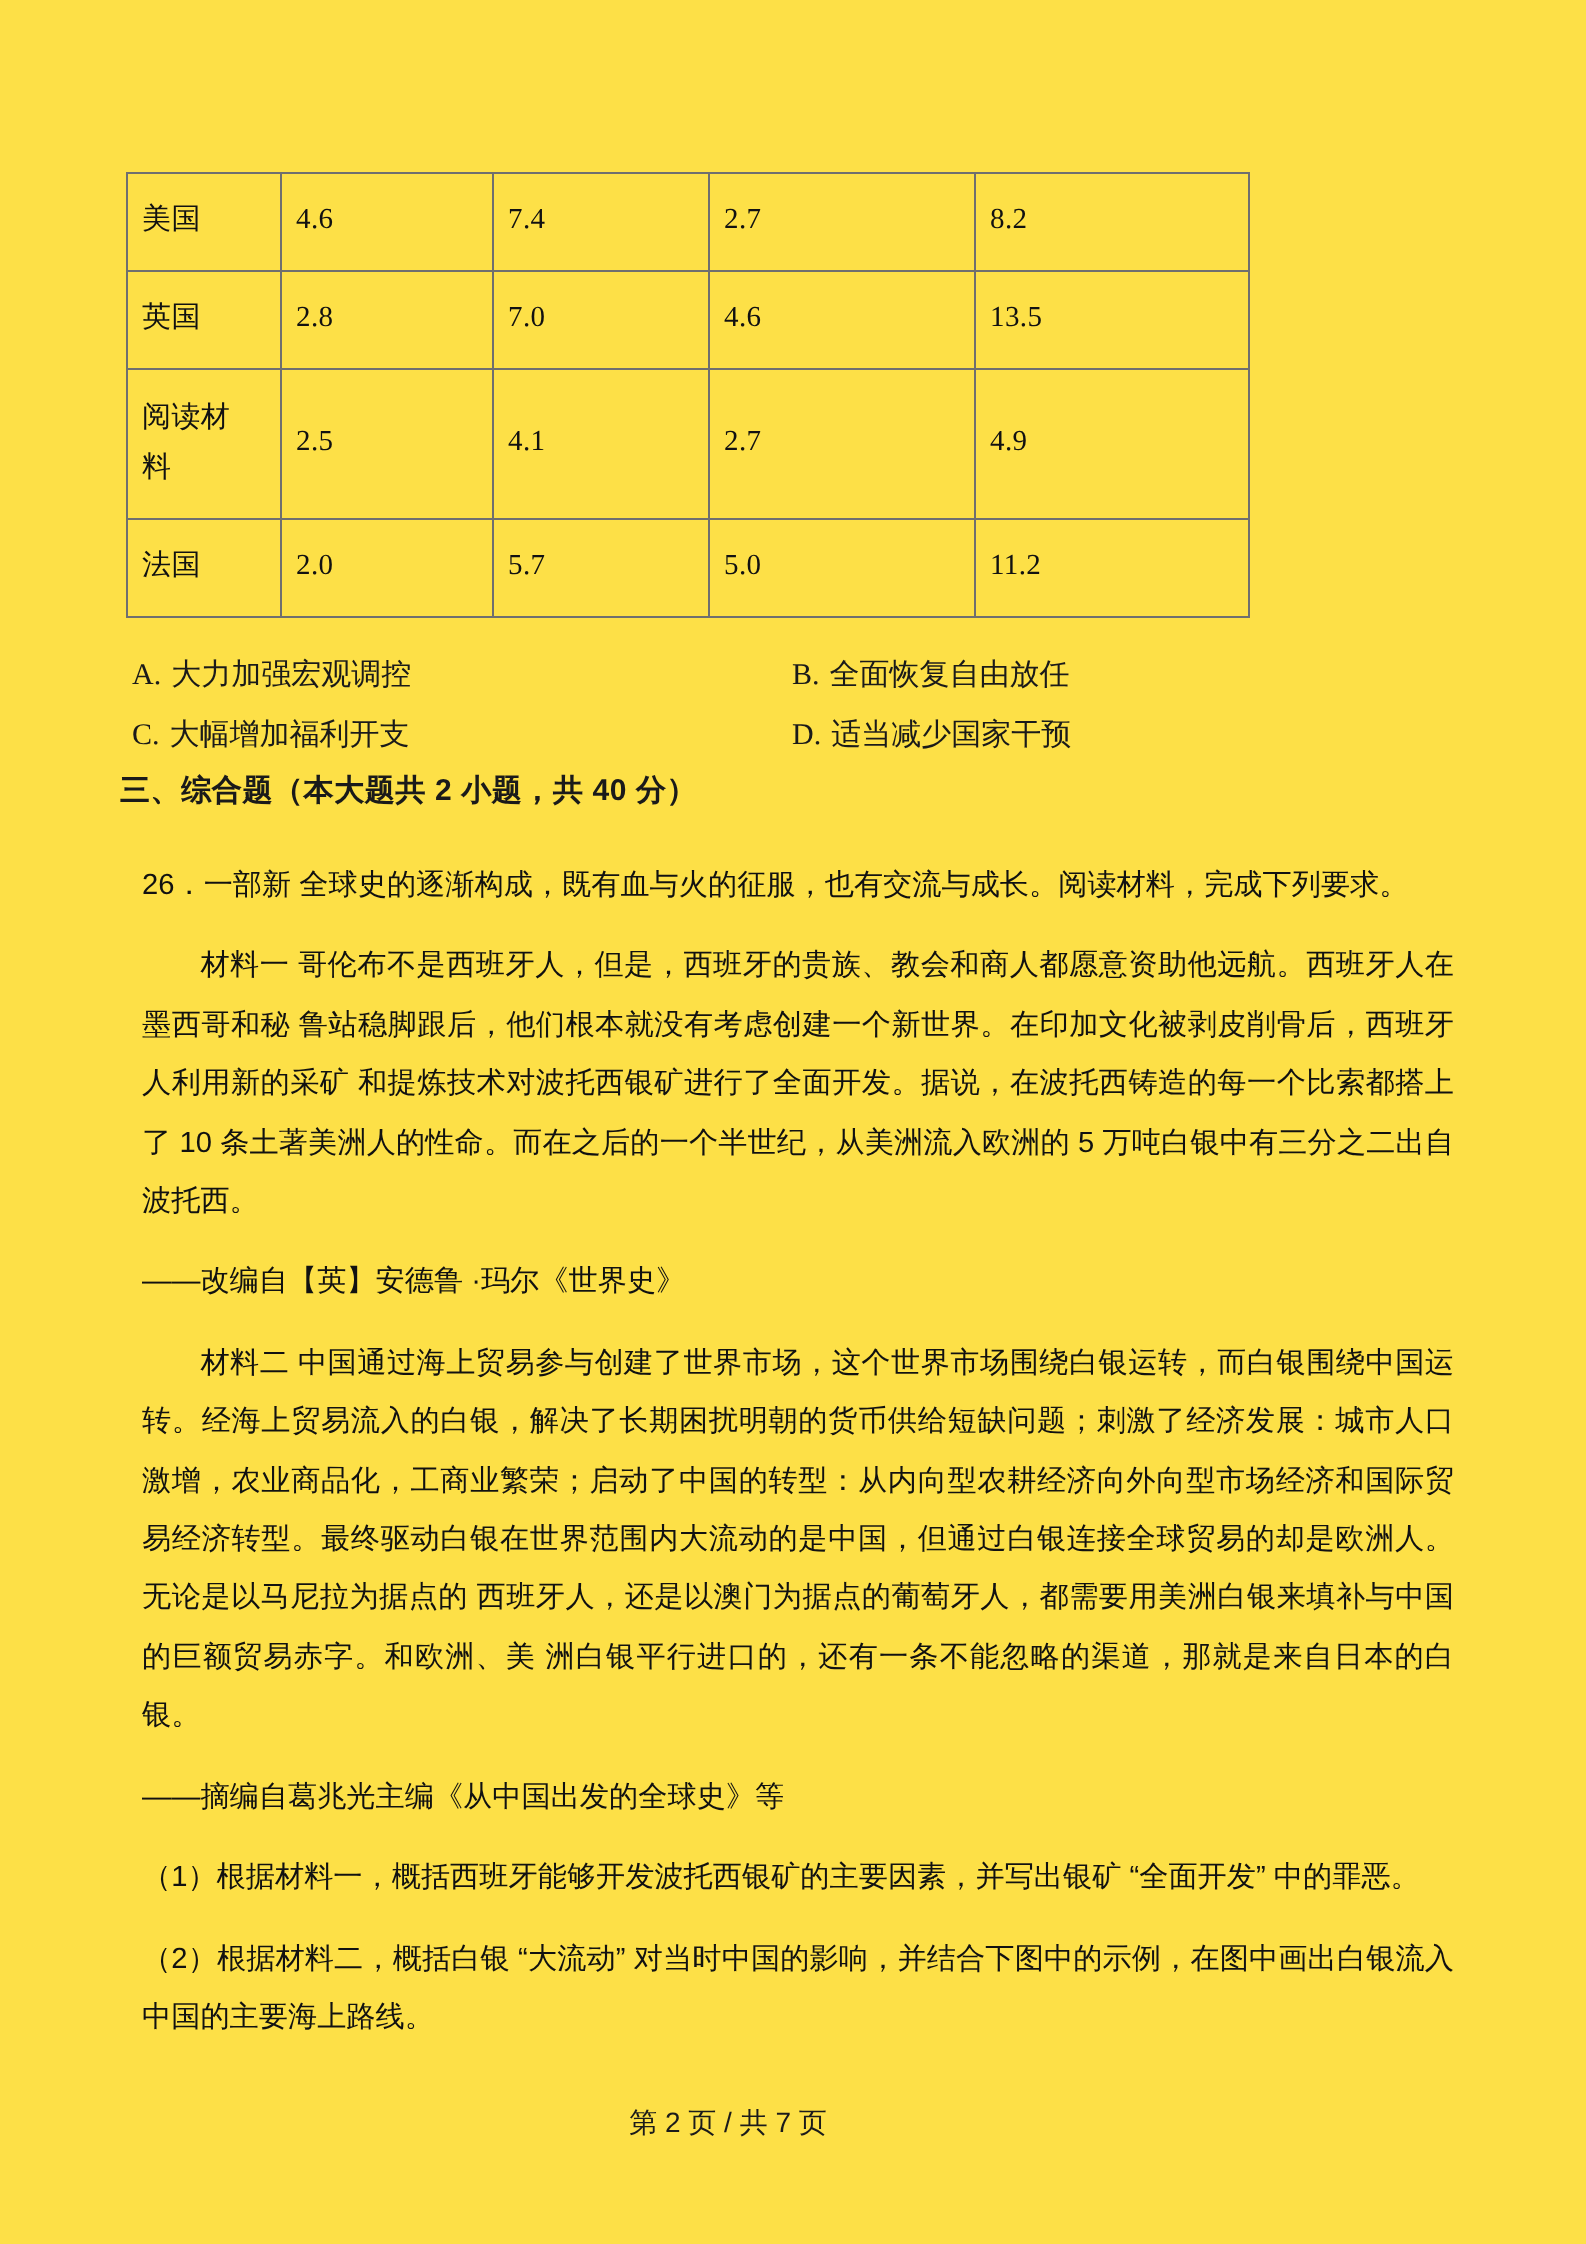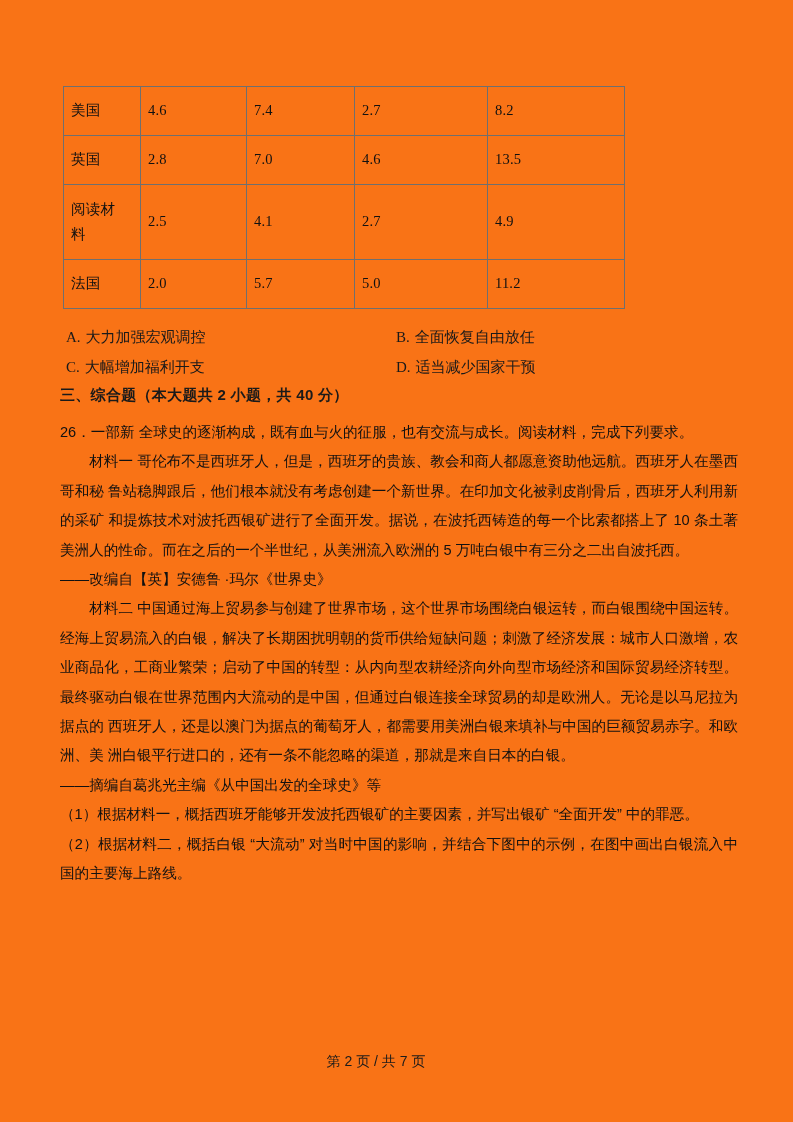--- a/index.html
+++ b/index.html
@@ -14,21 +14,21 @@
     position: relative;
     font-family: "Liberation Serif", "DejaVu Serif", serif;
     color: #1a1a1a;
     overflow: hidden;
   }
   .page {
     position: absolute;
     inset: 0;
     width: 793px;
     height: 1122px;
-    background: #f97316;
+    background: #fde047;
   }
 
   
   .data-table {
     position: absolute;
     left: 63px;
     top: 86px;
     width: 486px;
     border-collapse: collapse;
     table-layout: fixed;
@@ -100,21 +100,21 @@
     top: 418px;
     width: 678px;
     font-family: "Liberation Sans", "DejaVu Sans", sans-serif;
     font-size: 14.6px;
     line-height: 29.4px;
     color: #111;
     text-align: justify;
     text-justify: inter-ideograph;
   }
   .body-block p {
-    margin: 0;
+    margin: 11px;
     text-align: justify;
     text-justify: inter-ideograph;
   }
   .indent2 { text-indent: 2em; }
   .cite {
     text-align: right;
     margin: 0;
   }
 
   
@@ -123,21 +123,21 @@
     left: 0;
     top: 1021px;
     width: 793px;
     text-align: center;
     font-family: "Liberation Sans", "DejaVu Sans", sans-serif;
     font-size: 14px;
     color: #1b1b1b;
   }
   .footer-b {
     position: absolute;
-    left: 16px;
+    left: 4px;
     top: 1053px;
     width: 674px;
     text-align: center;
     padding-left: 46px;
     box-sizing: border-box;
     font-family: "Liberation Sans", "DejaVu Sans", sans-serif;
     font-size: 14px;
     color: #1b1b1b;
   }
 </style>

